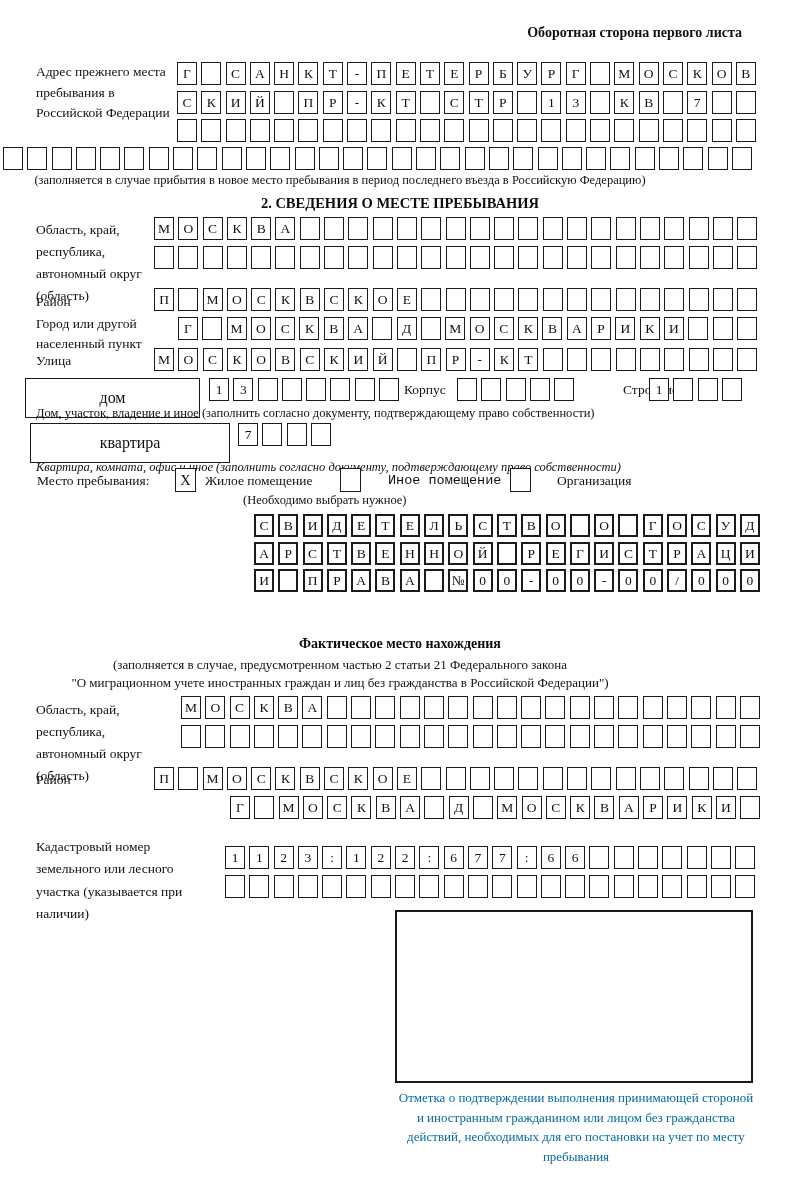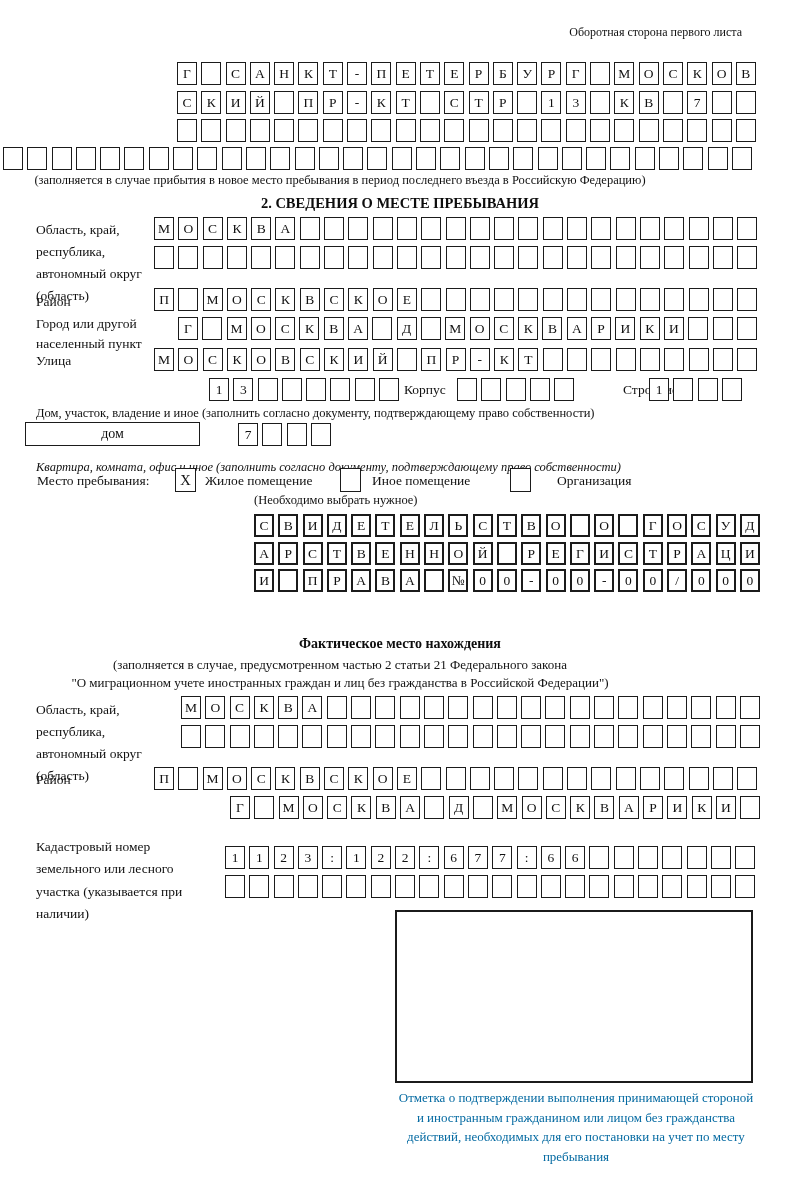--- a/index.html
+++ b/index.html
@@ -16,37 +16,38 @@
   .cellrow { position:absolute; display:flex; gap:4.3px; }
   .cell {
     flex:0 0 auto; width:20px; height:23px;
     border:1.6px solid #1b1b1b; background:#fff;
     display:flex; align-items:center; justify-content:center;
     font-size:13.5px; line-height:1; font-family:"Liberation Serif", serif;
   }
   .bold-cells .cell { border-width:2px; }
 
   .widebox {
-    position:absolute; height:24px; border:1.6px solid #1b1b1b; background:#fff;
-    display:flex; align-items:center; justify-content:center; font-size:14px;margin-top:44px;
+    position:absolute; height:40px; border:1.6px solid #1b1b1b; background:#fff;
+    display:flex; align-items:center; justify-content:center; font-size:16px;
   }
   .checkbox {
     position:absolute; width:21px; height:24px; border:1.6px solid #1b1b1b; background:#fff;
     display:flex; align-items:center; justify-content:center; font-size:14.5px;
   }
   .bigbox { position:absolute; border:2px solid #1b1b1b; background:#fff; }
   .caption { position:absolute; font-size:13px; line-height:19.5px; text-align:center; color:#0369a1; }
 </style>
 </head>
 <body>
 
 <div class="page">
 
-  <div class="abs" style="top:25px; right:58px; font-size:12px;">Оборотная сторона первого листа</div>
-
+  <div class="abs" style="top:25px; right:58px; font-size:14px;font-weight:bold;">Оборотная сторона первого листа</div>
+
+  <div class="lbl" style="left:36px; top:62px; width:140px; line-height:20.5px;">Адрес прежнего места пребывания в Российской Федерации</div>
   <div class="cellrow" style="left:177px; top:62px;">
       <span class="cell">Г</span>
       <span class="cell"></span>
       <span class="cell">С</span>
       <span class="cell">А</span>
       <span class="cell">Н</span>
       <span class="cell">К</span>
       <span class="cell">Т</span>
       <span class="cell">-</span>
       <span class="cell">П</span>
@@ -318,36 +319,37 @@
     </div>
   <div class="lbl" style="left:583px; top:380px;margin-left:40px;">Строение</div>
   <div class="cellrow" style="left:649px; top:378px;">
       <span class="cell">1</span>
       <span class="cell"></span>
       <span class="cell"></span>
       <span class="cell"></span>
     </div>
   <div class="note" style="left:36px; top:406px;">Дом, участок, владение и иное (заполнить согласно документу, подтверждающему право собственности)</div>
 
+  <div class="widebox" style="left:30px; top:423px; width:200px;">квартира</div>
   <div class="cellrow" style="left:238px; top:423px;">
       <span class="cell">7</span>
       <span class="cell"></span>
       <span class="cell"></span>
       <span class="cell"></span>
     </div>
   <div class="note" style="left:36px; top:460px;font-style:italic;">Квартира, комната, офис и иное (заполнить согласно документу, подтверждающему право собственности)</div>
 
   <div class="lbl" style="left:37px; top:471px;">Место пребывания:</div>
   <div class="checkbox" style="left:175px; top:468px;">X</div>
   <div class="lbl" style="left:205px; top:471px;">Жилое помещение</div>
   <div class="checkbox" style="left:340px; top:468px;"></div>
-  <div class="lbl" style="left:372px; top:471px;">Иное помещение</div>
+  <div class="lbl" style="left:388px; top:471px;font-family:Liberation Mono, monospace;">Иное помещение</div>
   <div class="checkbox" style="left:510px; top:468px;"></div>
   <div class="lbl" style="left:557px; top:471px;">Организация</div>
-  <div class="note" style="left:254px; top:493px;">(Необходимо выбрать нужное)</div>
+  <div class="note" style="left:243px; top:493px;">(Необходимо выбрать нужное)</div>
 
   <div class="cellrow bold-cells" style="left:254px; top:514px;">
       <span class="cell">С</span>
       <span class="cell">В</span>
       <span class="cell">И</span>
       <span class="cell">Д</span>
       <span class="cell">Е</span>
       <span class="cell">Т</span>
       <span class="cell">Е</span>
       <span class="cell">Л</span>

